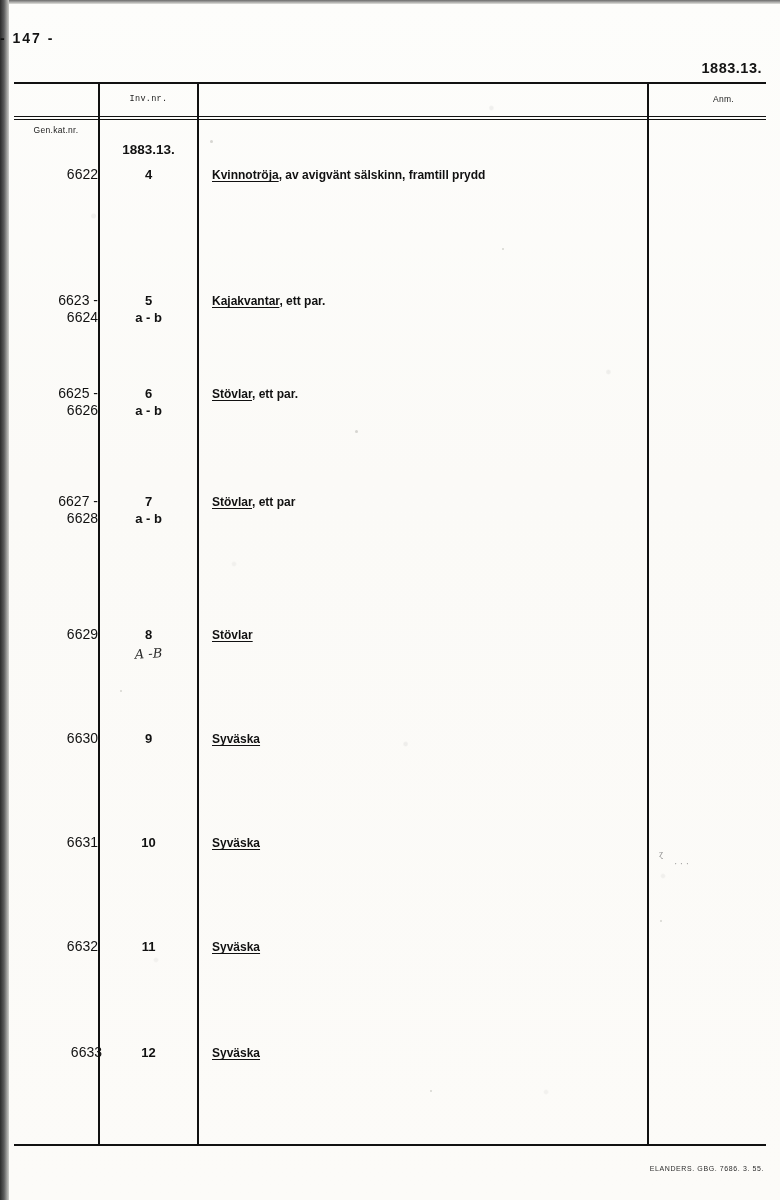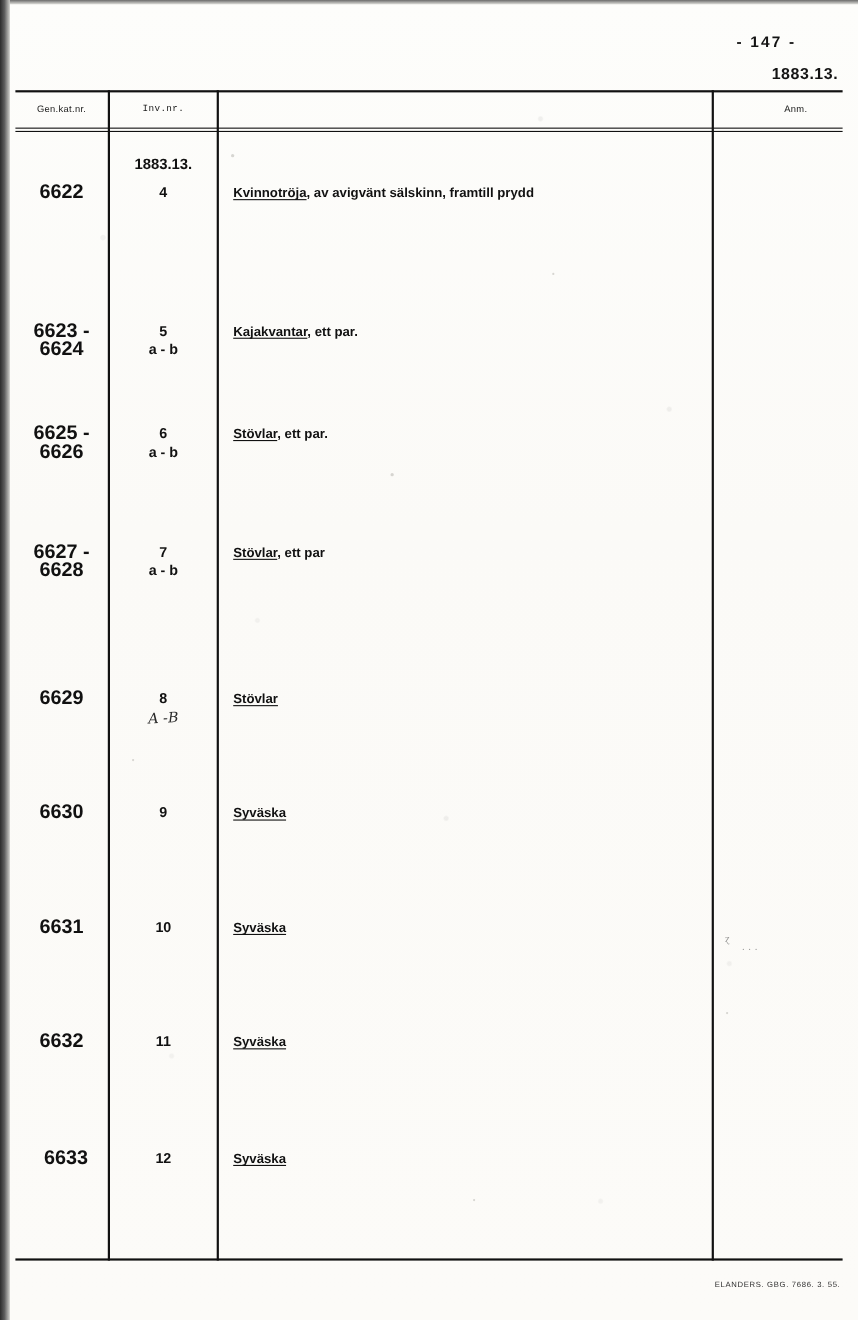--- a/index.html
+++ b/index.html
@@ -45,21 +45,21 @@
     width: 780px; height: 4px;
     background: linear-gradient(180deg, #3a3a3a 0%, #d8d8d4 100%);
     opacity: .75;
   }
 
   .page-number {
     position: absolute;
     top: 30px;
     left: 0;
     width: 724px;
-    text-align: right;
+    text-align: left;
     font-family: "Liberation Sans", sans-serif;
     font-weight: bold;
     font-size: 14px;
     letter-spacing: 2px;
     color: #131313;
   }
 
   .year-top-right {
     position: absolute;
     top: 60px;
@@ -94,38 +94,38 @@
 
   .col-head {
     position: absolute;
     top: 12px;
     font-family: "Liberation Sans", sans-serif;
     font-size: 8.5px;
     letter-spacing: .3px;
     color: #1a1a1a;
     text-align: center;
   }
-  .col-head-gen { left: 0;   width: 84px; }
+  .col-head-gen { left: 0;   width: 84px; margin-top: 31px; }
   .col-head-inv { left: 86px; width: 97px; font-family: Liberation Mono, monospace; }
   .col-head-anm { left: 651px; width: 117px; }
 
   
   .row {
     position: absolute;
     left: 0;
     width: 752px;
   }
   .cell-gen {
     position: absolute;
     left: 0;
     width: 84px;
-    text-align: center;
-    font-family: "Liberation Sans", sans-serif;
-    font-weight: bold;
-    font-size: 18px;
+    text-align: right;
+    font-family: "Liberation Sans", sans-serif;
+    font-weight: normal;
+    font-size: 14px;
     line-height: 17px;
     color: #111;
     white-space: pre-line;
   }
   .cell-inv {
     position: absolute;
     left: 86px;
     width: 97px;
     text-align: center;
     font-family: "Liberation Sans", sans-serif;

